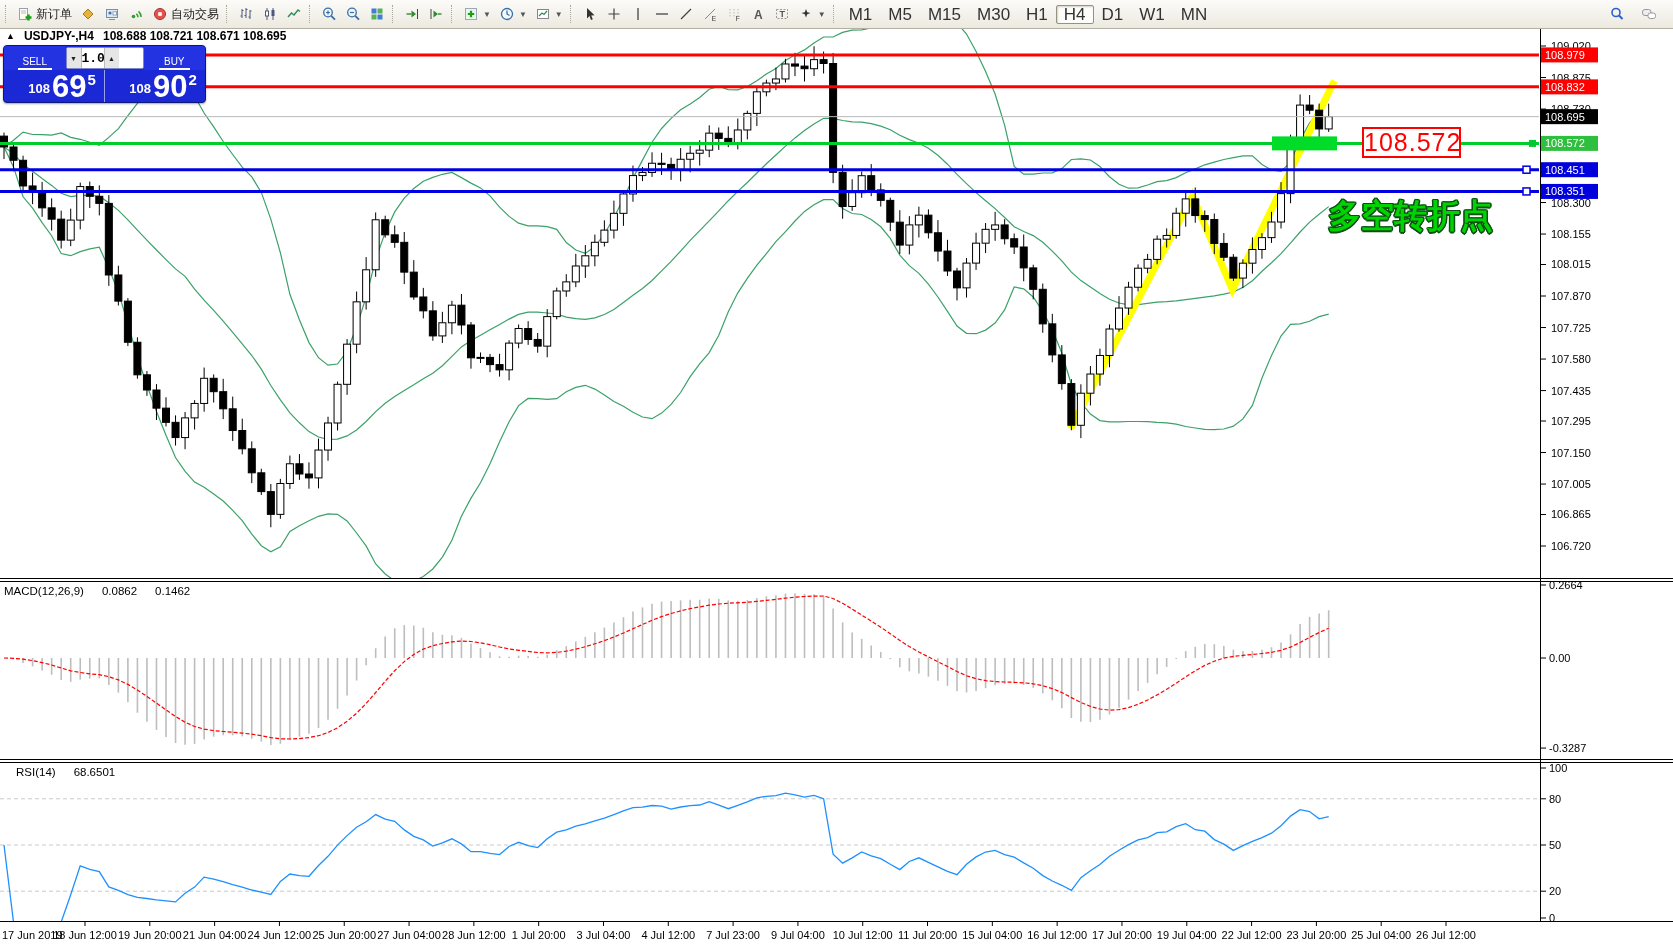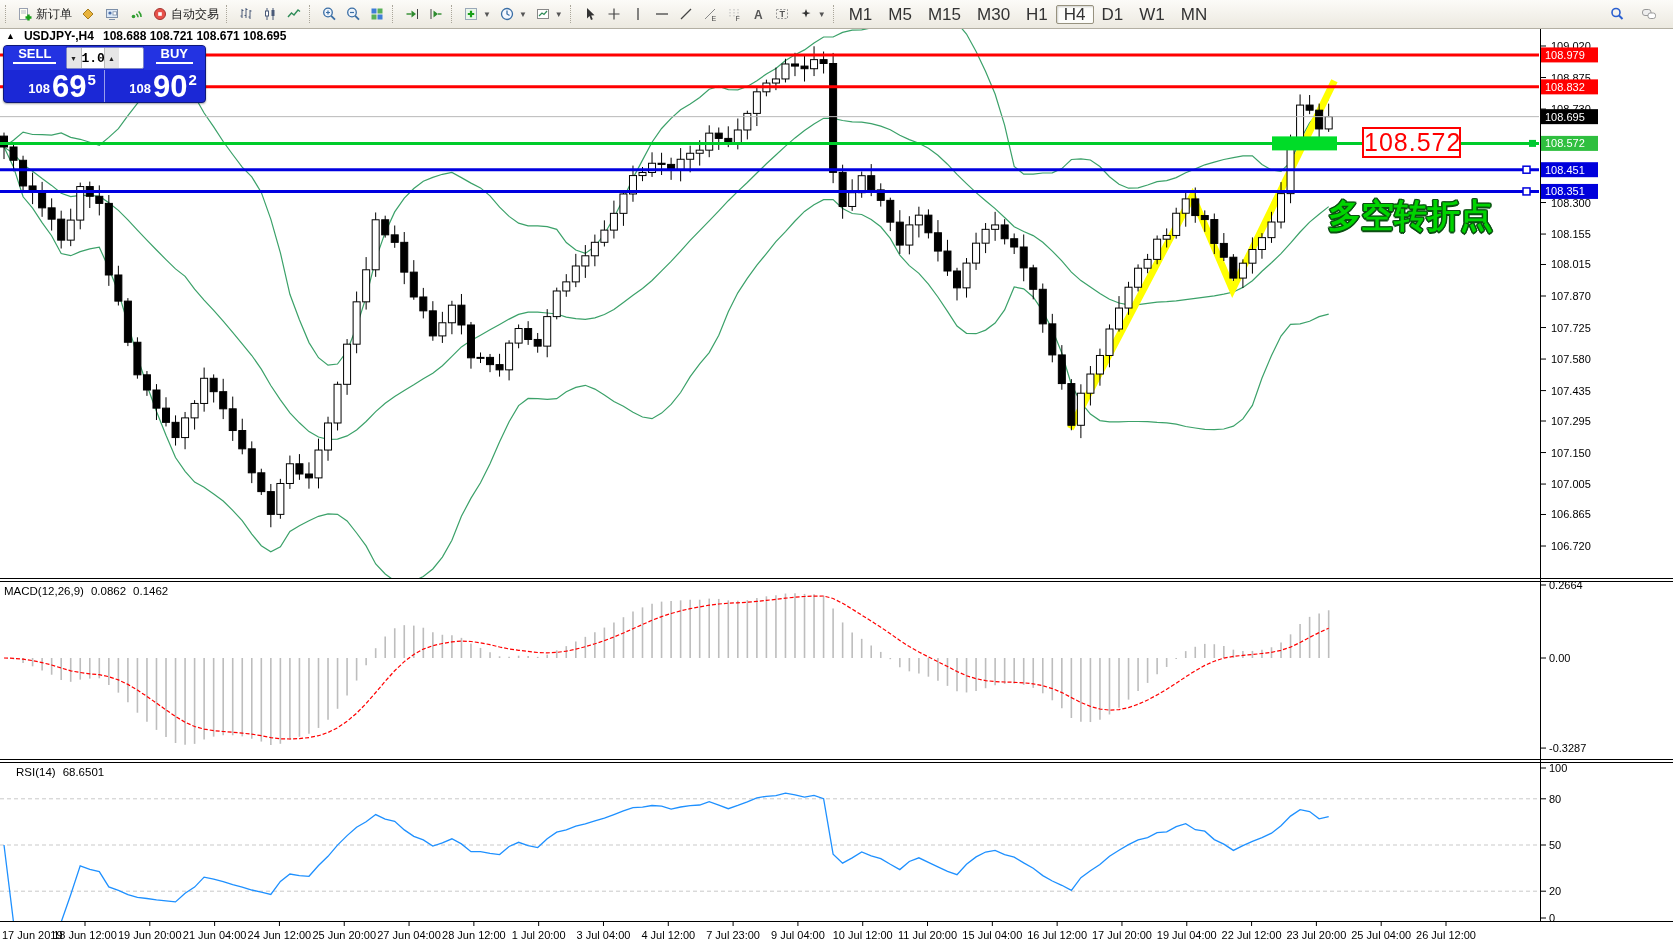--- a/index.html
+++ b/index.html
@@ -14,34 +14,34 @@
 .caret{font-size:8px;color:#555;margin-left:1px}
 .tf-btn{font-size:17px;color:#333;padding:2px 7px;height:19px;line-height:14px;border:1px solid transparent;border-radius:2px}
 .tf-btn.active{background:#fdfdfa;border:1px solid #97927f;box-shadow:inset 1px 1px 2px rgba(0,0,0,.18)}
 .tb-right{margin-left:auto;display:flex;align-items:center;gap:8px;padding-right:10px}
 .sym-title{position:absolute;left:6px;top:29px;z-index:5;font-size:12px;font-weight:bold;color:#000;display:flex;gap:9px;align-items:center}
 .sym-title .mk{font-size:9px}
 .panel-region{position:absolute;left:0;width:1540px;z-index:2}
 .axis-region{position:absolute;left:1541px;top:26px;width:132px;height:896px;z-index:2}
 .trade-panel{position:absolute;left:3px;top:45px;width:203px;height:58px;z-index:6;background:#1b28d6;border:1px solid #0e1878;border-radius:4px;overflow:hidden;display:flex;flex-direction:column;box-shadow:0 1px 2px rgba(0,0,0,.35)}
 .tp-row1{display:flex;height:24px;align-items:stretch}
-.tp-sell,.tp-buy{flex:1;display:flex;align-items:flex-start;justify-content:center;color:#fff;font-size:13px;font-weight:bold;background:#2333e2}
+.tp-sell,.tp-buy{flex:1;display:flex;align-items:flex-end;justify-content:center;color:#fff;font-size:10px;font-weight:normal;background:#2333e2}
 .tp-sell span,.tp-buy span{border-bottom:2px solid #fff;padding:0 5px 1px}
 .tp-vol{display:flex;align-items:stretch;background:#fff;border:1px solid #7d86c8;border-radius:2px;margin:1px 0;width:78px}
 .tp-vol button{width:15px;border:none;background:#e6e6e6;font-size:7px;color:#222;padding:0}
 .tp-vol button:first-child{border-right:1px solid #bbb}
 .tp-vol button:last-child{border-left:1px solid #bbb}
 .tp-vol input{width:22px;border:none;text-align:left;font-size:13px;font-weight:bold;font-family:Liberation Mono, monospace;color:#000}
 .tp-row2{flex:1;display:flex}
 .tp-price{flex:1;display:flex;align-items:flex-end;justify-content:center;color:#fff;padding-bottom:2px}
 .tp-price.left{border-right:1px solid rgba(255,255,255,.55)}
 .tp-price .sm{font-size:13px;font-weight:bold;margin:0 2px 4px 16px}
 .tp-price .big{font-size:31px;font-weight:bold;line-height:27px}
 .tp-price .sup{font-size:15px;font-weight:bold;margin:0 0 12px 1px}
-.ind-label{position:absolute;z-index:4;font-size:11.5px;color:#000;display:flex;gap:7px}
+.ind-label{position:absolute;z-index:4;font-size:11.5px;color:#000;display:flex;gap:18px}
 .price-note{position:absolute;left:1362px;top:127px;width:99px;height:31px;z-index:5;background:#fff;border:2px solid #ff0000;color:#ff0000;font-size:25px;text-align:center;line-height:26px;letter-spacing:1px}
 .cn-note{position:absolute;left:1328px;top:194px;z-index:5;font-size:33px;font-weight:bold;color:#00d400;white-space:nowrap;text-shadow:1.5px 0 0 #0b4f12,-1.5px 0 0 #0b4f12,0 1.5px 0 #0b4f12,0 -1.5px 0 #0b4f12,1px 1px 0 #0b4f12,-1px -1px 0 #0b4f12,1px -1px 0 #0b4f12,-1px 1px 0 #0b4f12}
 </style>
 </head>
 <body>
 
 <div id="stage">
   <svg id="plot" width="1673" height="946">
       <defs>
         <clipPath id="cpM">

